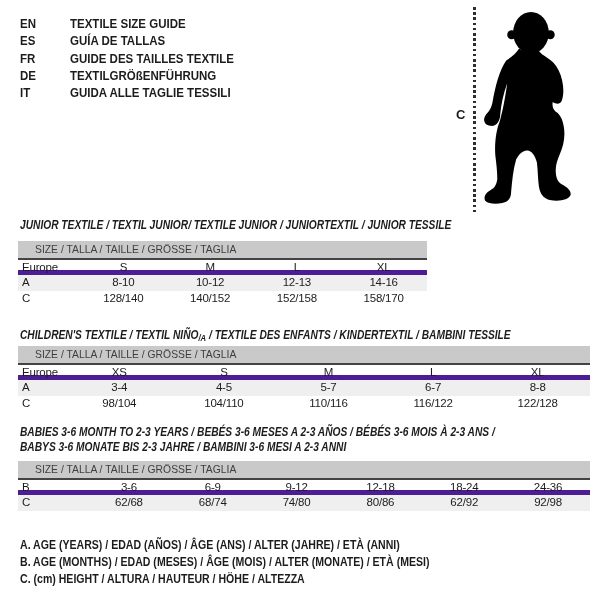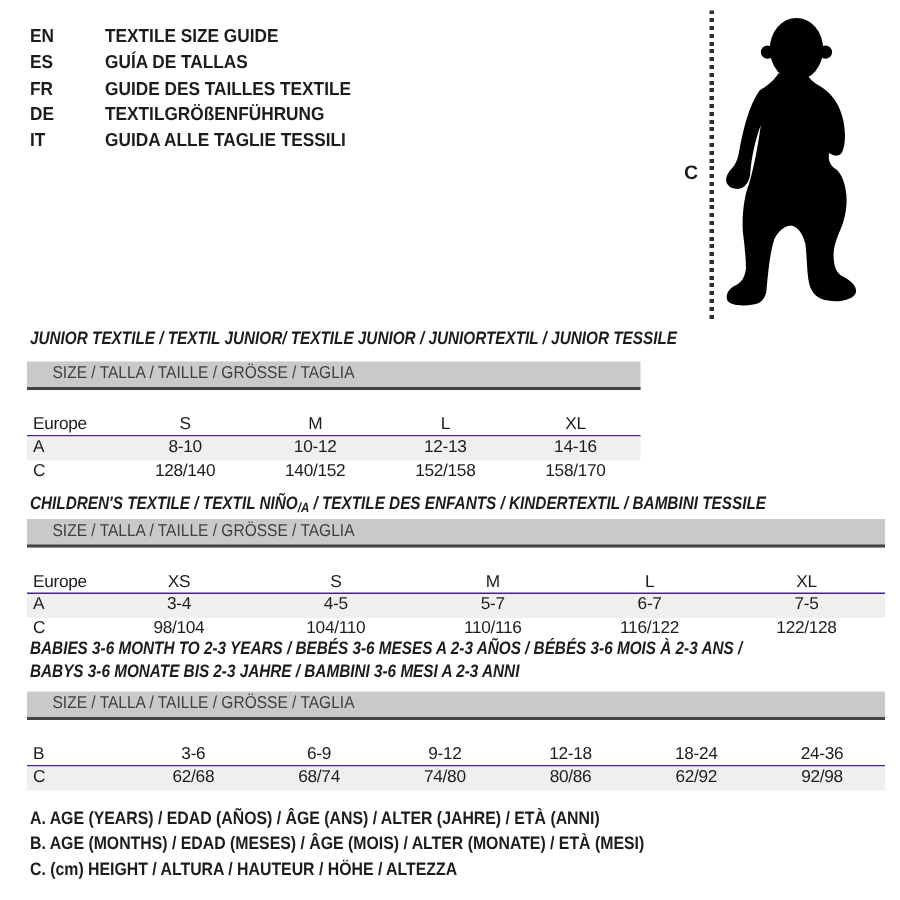--- a/index.html
+++ b/index.html
@@ -28,21 +28,21 @@
   .sub{font-size:9px;vertical-align:-2px;}
   .table{position:absolute;left:18px;}
   .t1{width:409px;top:241px;}
   .t2{width:572px;top:346px;}
   .t3{width:572px;top:461px;}
   .sizebar{box-sizing:border-box;width:100%;height:19px;line-height:16px;background:#c9c9c9;
     border-bottom:2px solid #434343;color:#3e3e3e;font-size:11.5px;padding-left:17px;}
   .sizebar .cond90{display:inline-block;transform:scaleX(.9);transform-origin:0 50%;white-space:nowrap;}
   .trow{box-sizing:border-box;display:flex;height:15.4px;line-height:15.4px;font-size:11.5px;letter-spacing:-.2px;}
   .trow.alt{background:#efefef;}
-  .trow.first{border-bottom:1px solid #4c1d95;margin-top:16px;}
+  .trow.first{border-bottom:5px solid #4c1d95;}
   .rlabel{padding-left:4px;}
   .t1 .rlabel{width:58px;}
   .t2 .rlabel{width:45px;}
   .t3 .rlabel{width:65px;}
   .tcell{flex:1;text-align:center;}
 
   
   .notes{position:absolute;left:20px;top:537px;font-weight:bold;font-size:12px;line-height:17px;}
 </style>
 </head>
@@ -161,21 +161,21 @@
           <span class="tcell">M</span>
           <span class="tcell">L</span>
           <span class="tcell">XL</span>
         </div>
         <div class="trow alt">
           <span class="rlabel">A</span>
           <span class="tcell">3-4</span>
           <span class="tcell">4-5</span>
           <span class="tcell">5-7</span>
           <span class="tcell">6-7</span>
-          <span class="tcell">7-5</span>
+          <span class="tcell">8-8</span>
         </div>
         <div class="trow">
           <span class="rlabel">C</span>
           <span class="tcell">98/104</span>
           <span class="tcell">104/110</span>
           <span class="tcell">110/116</span>
           <span class="tcell">116/122</span>
           <span class="tcell">122/128</span>
         </div>
       </div>

